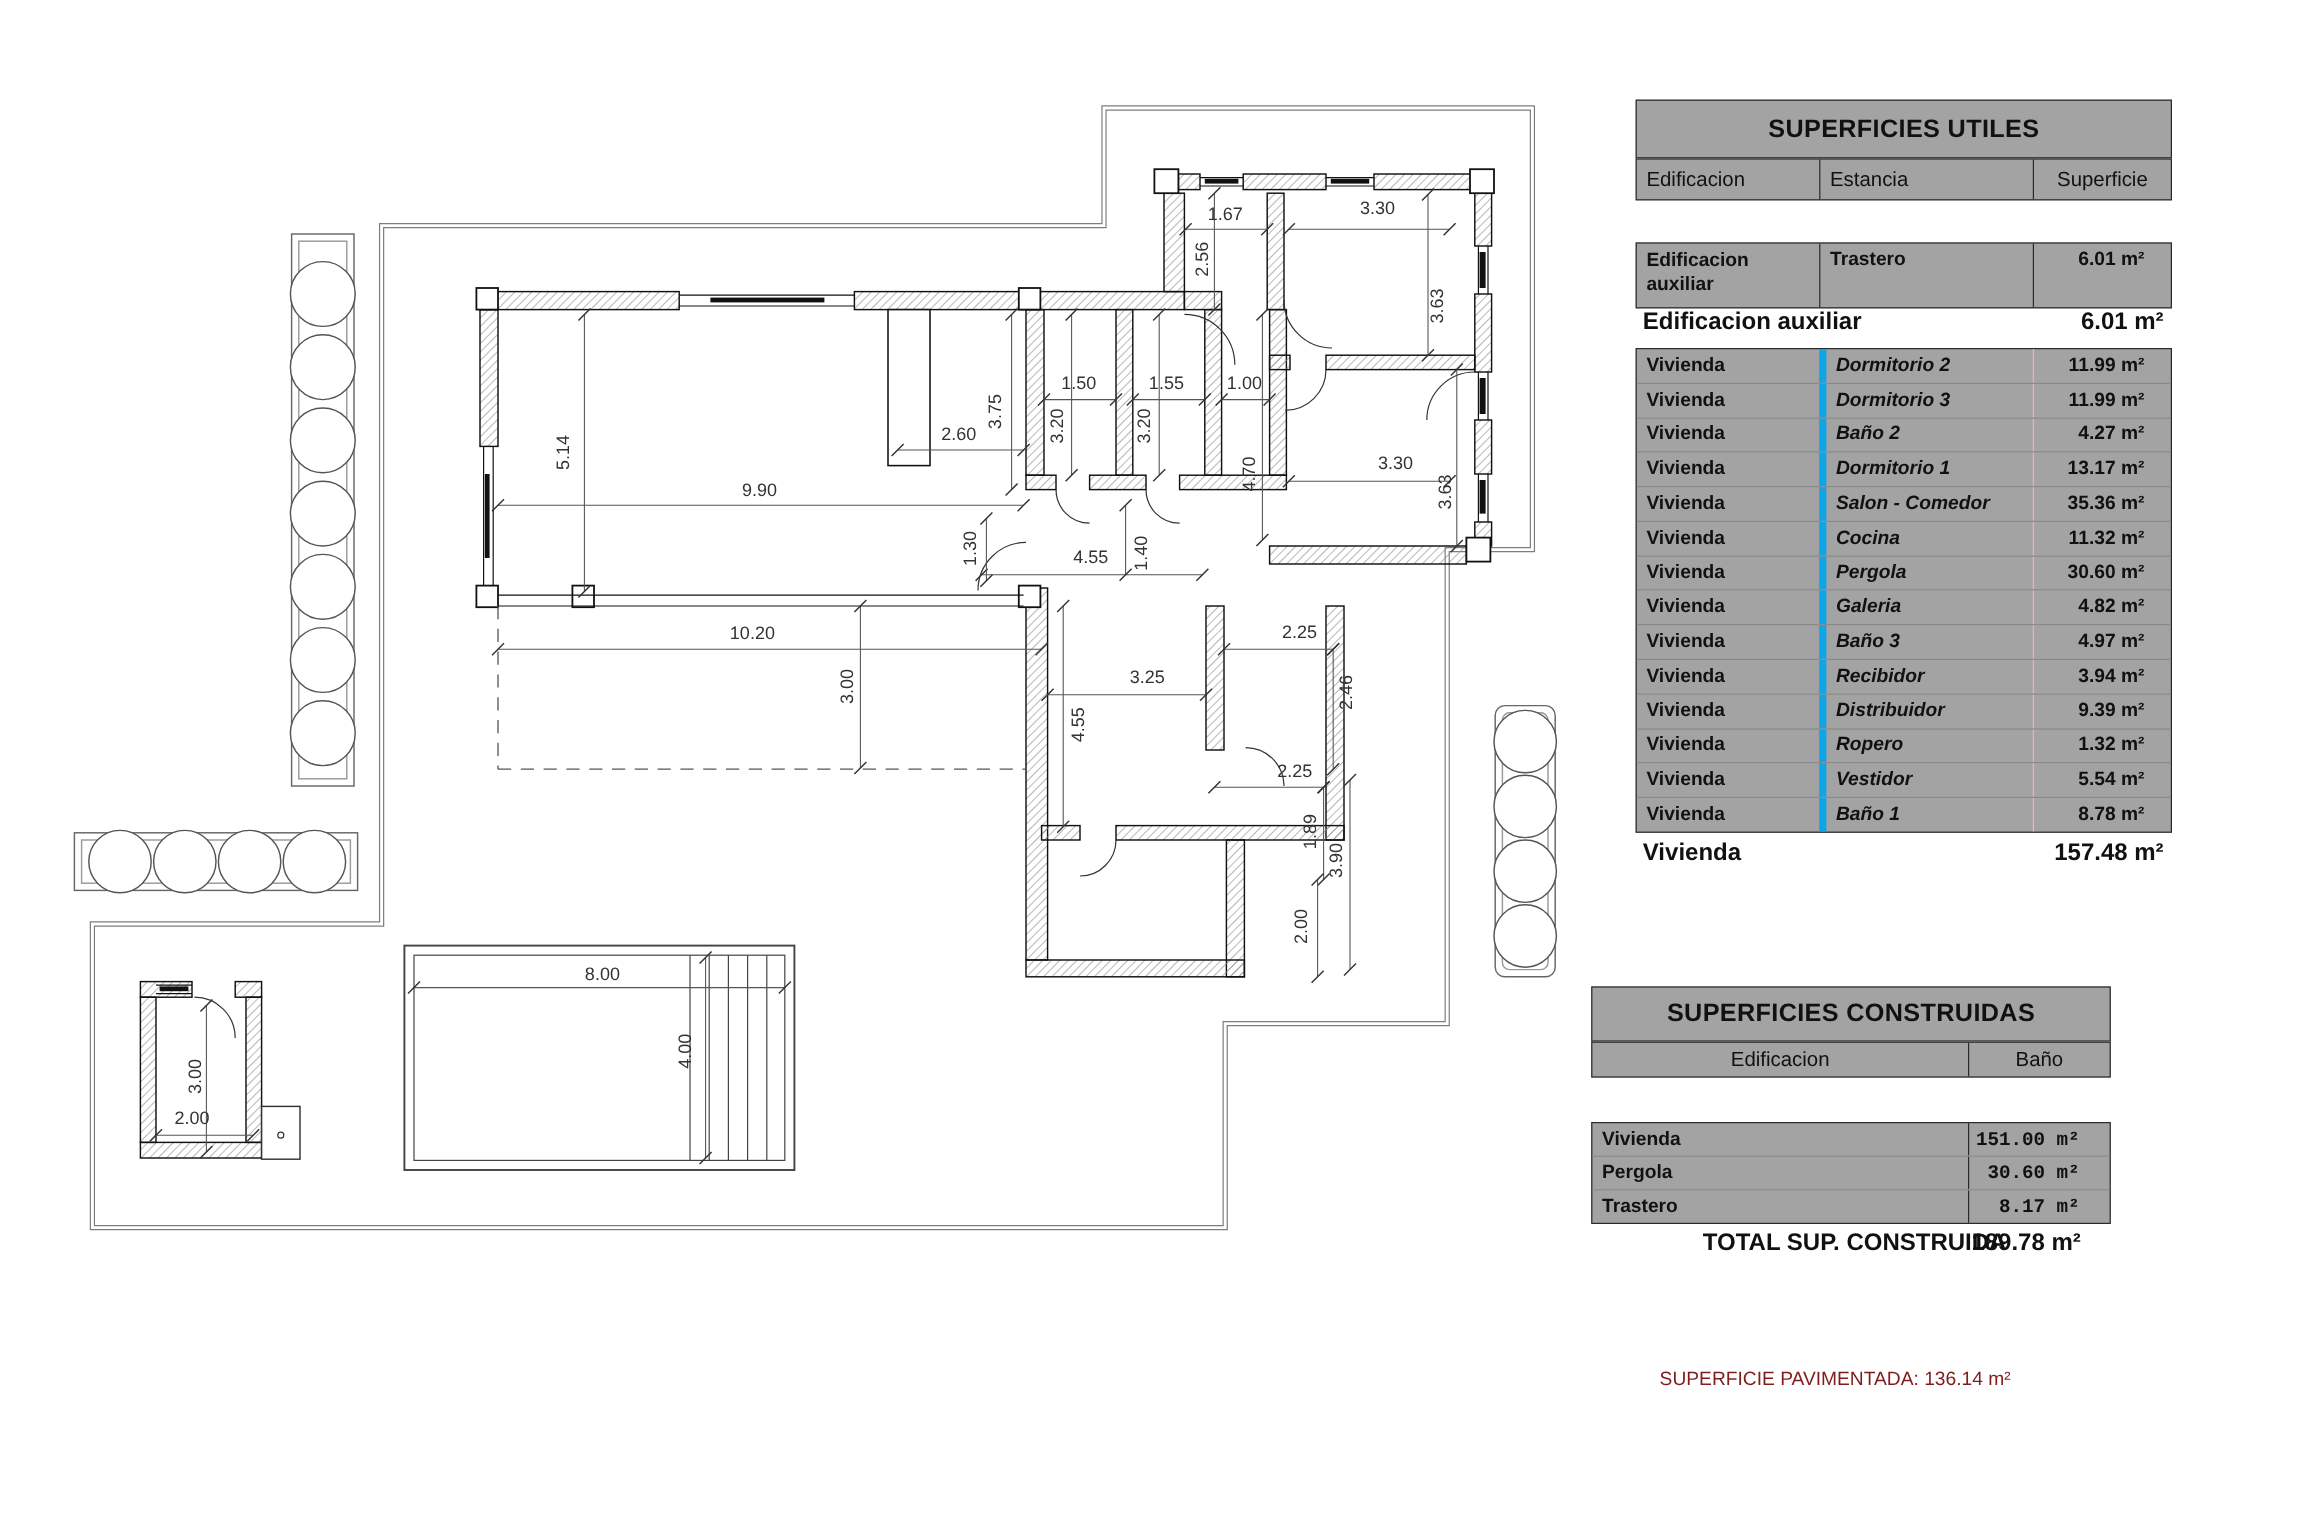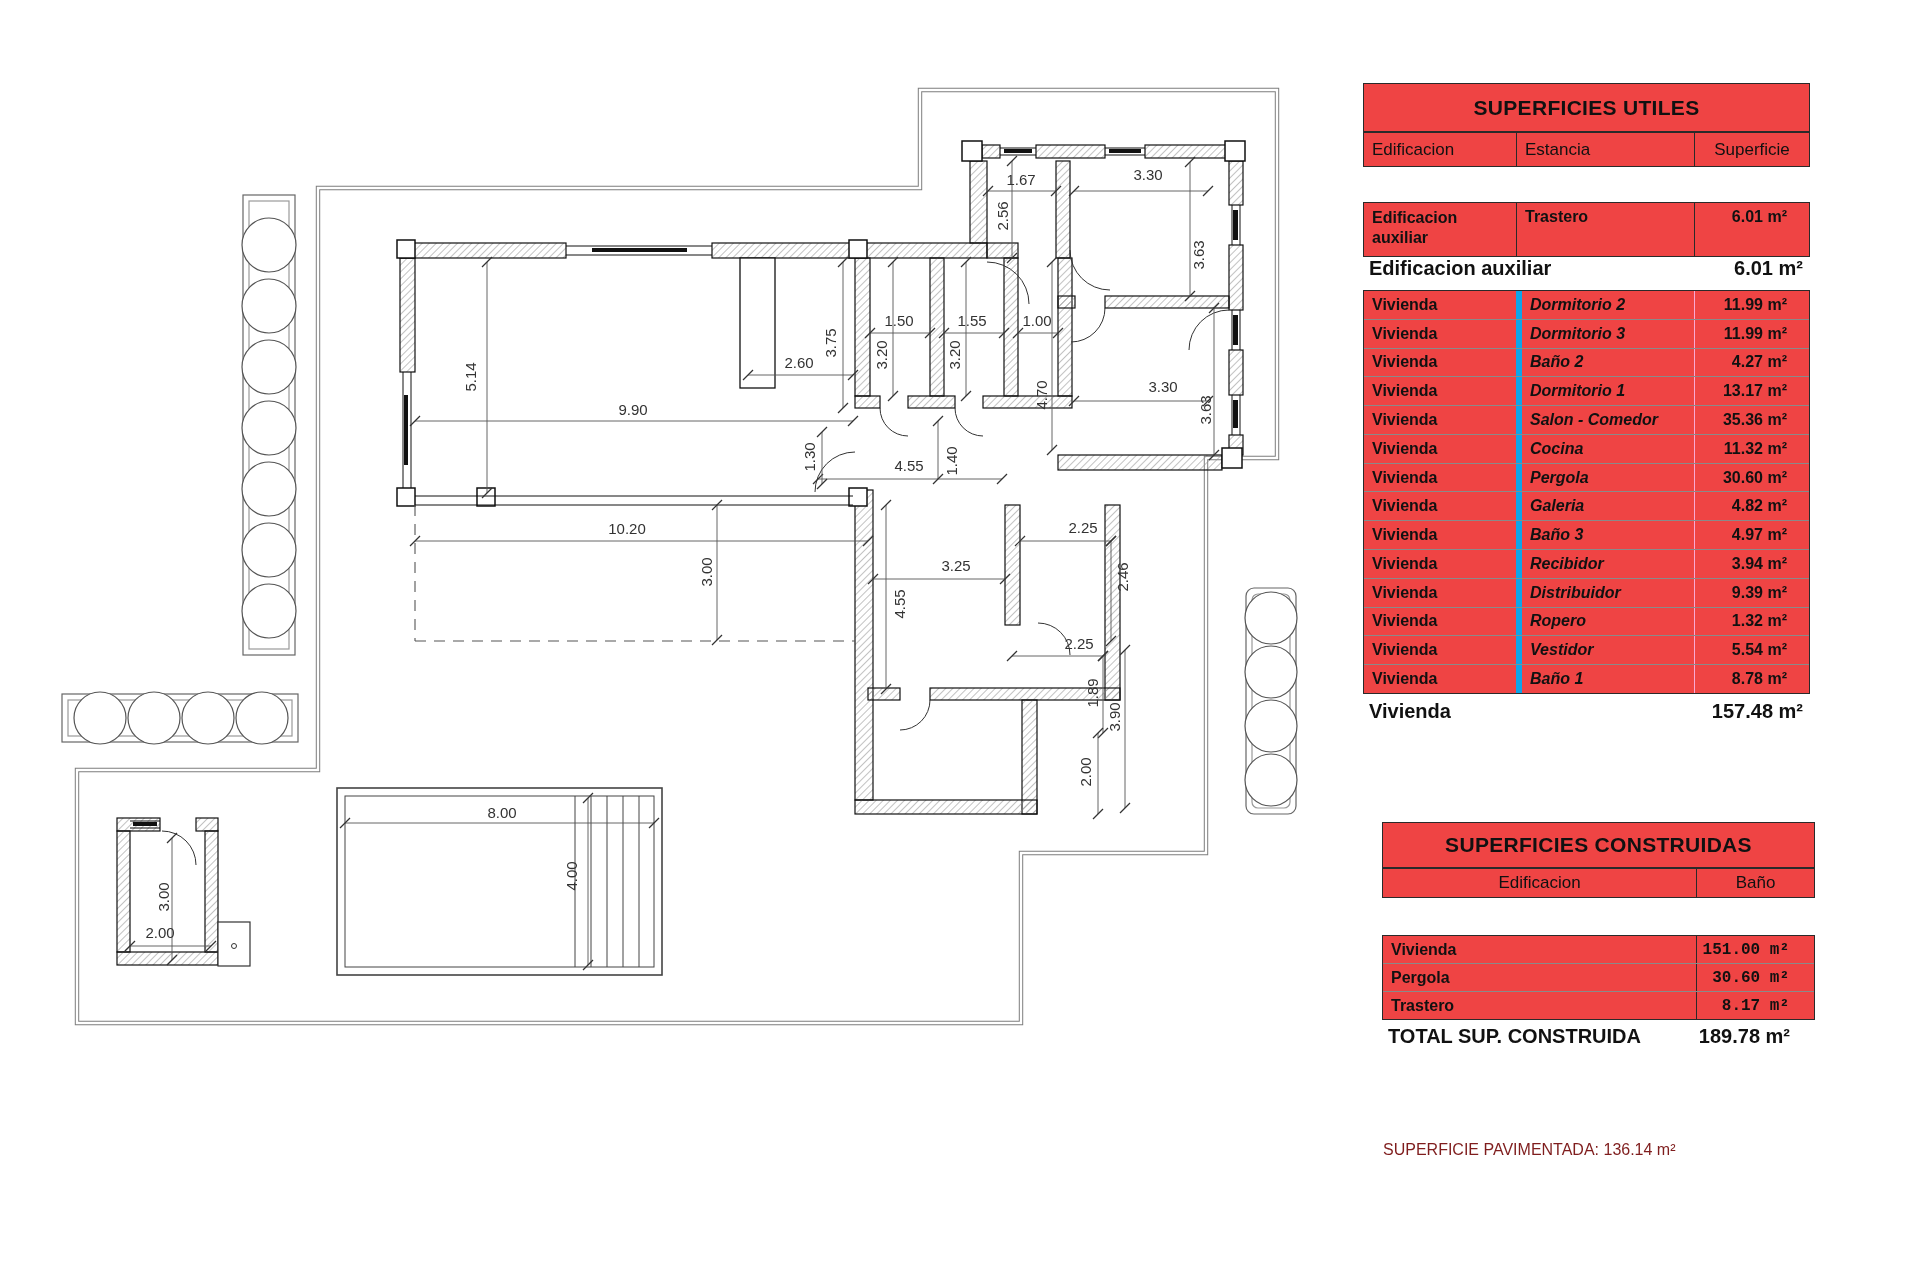--- a/index.html
+++ b/index.html
@@ -3,21 +3,21 @@
 <meta charset="utf-8">
 <style>
   html,body{margin:0;padding:0;background:#fff;}
   body{width:1920px;height:1280px;position:relative;overflow:hidden;
        font-family:"Liberation Sans",sans-serif;color:#111;}
   svg{position:absolute;left:0;top:0;}
   .dim{font:15px "Liberation Sans",sans-serif;fill:#333;}
 
   
   .tbl{position:absolute;}
-  .box{position:absolute;border:1px solid #2a2a2a;box-sizing:border-box;background:#ef4444;}
+  .box{position:absolute;border:1px solid #2a2a2a;box-sizing:border-box;background:#a3a3a3;}
   .titlebox{display:flex;align-items:center;justify-content:center;
             font-weight:bold;font-size:21px;letter-spacing:.3px;}
   .hdr{display:flex;font-weight:normal;font-size:17px;}
   .hdr>div{display:flex;align-items:center;box-sizing:border-box;}
   .vline{border-left:1px solid #2a2a2a;}
   .rowsbox{display:flex;flex-direction:column;}
   .trow{display:flex;flex:1;border-top:1px solid #8a8a8a;font-weight:bold;font-size:16px;}
   .trow:first-child{border-top:none;}
   .trow>div{box-sizing:border-box;display:flex;align-items:center;}
   .u-c1{width:152px;padding-left:8px;}
@@ -431,21 +431,21 @@
       </div>
     </div>
 
   <div class="totline" style="left:0;top:617px;width:447px;height:31px;padding-left:6px;box-sizing:border-box;">
     <span>Vivienda</span>
     <span class="val">157.48 m²</span>
   </div>
 
 </div>
 
-<div class="tbl" style="left:1382px;top:822px;width:433px;height:240px;">
+<div class="tbl" style="left:1326px;top:822px;width:433px;height:240px;text-align:center;">
   <div class="box titlebox" style="left:0;top:0;width:433px;height:46px;">SUPERFICIES CONSTRUIDAS</div>
 
   <div class="box hdr" style="left:0;top:46px;width:433px;height:30px;">
     <div style="width:313px;justify-content:center;">Edificacion</div>
     <div class="vline" style="flex:1;justify-content:center;">Baño</div>
   </div>
 
   <div class="box rowsbox" id="construidas-rows" style="left:0;top:113px;width:433px;height:85px;">
       <div class="trow">
         <div class="c-c1">Vivienda</div>

